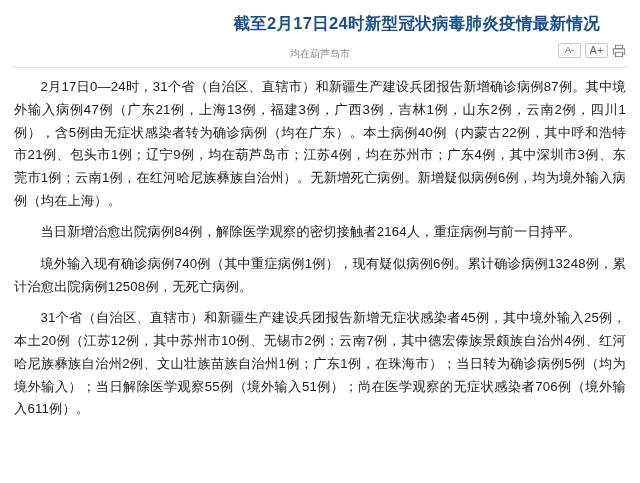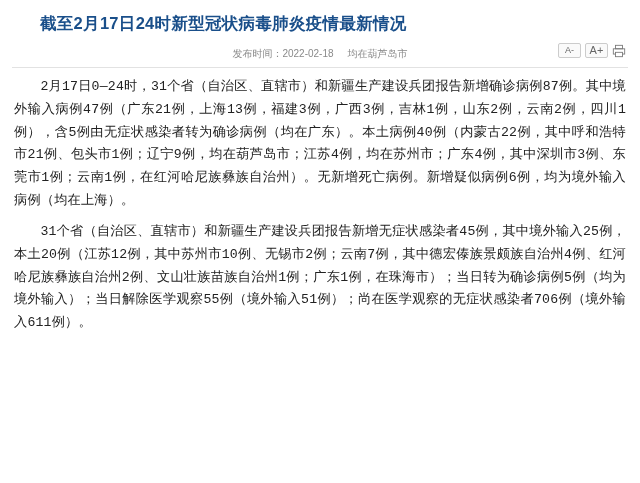--- a/index.html
+++ b/index.html
@@ -16,21 +16,21 @@
   .page {
     position: relative;
     width: 640px;
     height: 483px;
     background: #ffffff;
     box-sizing: border-box;
   }
   .title {
     margin: 0;
     padding: 12px 40px 10px 40px;
-    text-align: left;
+    text-align: right;
     font-size: 16.5px;
     font-weight: bold;
     color: #1a4f8a;
     font-family: "Liberation Sans", sans-serif;
     letter-spacing: 0.3px;
     line-height: 1.4;
   }
   .meta-row {
     display: flex;
     align-items: center;
@@ -85,58 +85,59 @@
     padding: 0 14px 0 14px;
     box-sizing: border-box;
   }
   .article p {
     margin: 0 0 9px 0;
     font-size: 13.2px;
     line-height: 1.72;
     color: #222222;
     text-align: justify;
     text-indent: 2em;
-    font-family: Liberation Mono, monospace;
+    font-family: Liberation Sans, sans-serif;
     letter-spacing: 0.2px;
   }
   .fade-bottom {
     position: absolute;
     left: 0;
     right: 0;
     bottom: 0;
     height: 26px;
     background: linear-gradient(to bottom, rgba(255,255,255,0), #ffffff 70%);
     pointer-events: none;
   }
 </style>
 </head>
 <body>
 
 <div class="page">
 
   <h1 class="title">截至2月17日24时新型冠状病毒肺炎疫情最新情况</h1>
 
   <div class="meta-row">
-    <span class="meta-item">发布时间：2022-02-18</span>
     <span class="meta-item">均在葫芦岛市</span>
     <span class="tools">
       <span class="tool-btn">A-</span>
       <span class="tool-btn big">A+</span>
       <span class="print-icon">
         <svg viewBox="0 0 16 16" width="14" height="14" aria-hidden="true">
           <rect x="4" y="1.5" width="8" height="4" fill="none" stroke="#777777" stroke-width="1"></rect>
           <rect x="1.5" y="5.5" width="13" height="6" fill="none" stroke="#777777" stroke-width="1"></rect>
           <rect x="4" y="9.5" width="8" height="5" fill="#ffffff" stroke="#777777" stroke-width="1"></rect>
         </svg>
       </span>
     </span>
   </div>
 
   <div class="divider"></div>
 
   <div class="article">
     <p>2月17日0—24时，31个省（自治区、直辖市）和新疆生产建设兵团报告新增确诊病例87例。其中境外输入病例47例（广东21例，上海13例，福建3例，广西3例，吉林1例，山东2例，云南2例，四川1例），含5例由无症状感染者转为确诊病例（均在广东）。本土病例40例（内蒙古22例，其中呼和浩特市21例、包头市1例；辽宁9例，均在葫芦岛市；江苏4例，均在苏州市；广东4例，其中深圳市3例、东莞市1例；云南1例，在红河哈尼族彝族自治州）。无新增死亡病例。新增疑似病例6例，均为境外输入病例（均在上海）。</p>
+    <p>当日新增治愈出院病例84例，解除医学观察的密切接触者2164人，重症病例与前一日持平。</p>
+    <p>境外输入现有确诊病例740例（其中重症病例1例），现有疑似病例6例。累计确诊病例13248例，累计治愈出院病例12508例，无死亡病例。</p>
     <p>31个省（自治区、直辖市）和新疆生产建设兵团报告新增无症状感染者45例，其中境外输入25例，本土20例（江苏12例，其中苏州市10例、无锡市2例；云南7例，其中德宏傣族景颇族自治州4例、红河哈尼族彝族自治州2例、文山壮族苗族自治州1例；广东1例，在珠海市）；当日转为确诊病例5例（均为境外输入）；当日解除医学观察55例（境外输入51例）；尚在医学观察的无症状感染者706例（境外输入611例）。</p>
 
   </div>
 
   <div class="fade-bottom"></div>
 </div>
 
 </body></html>

